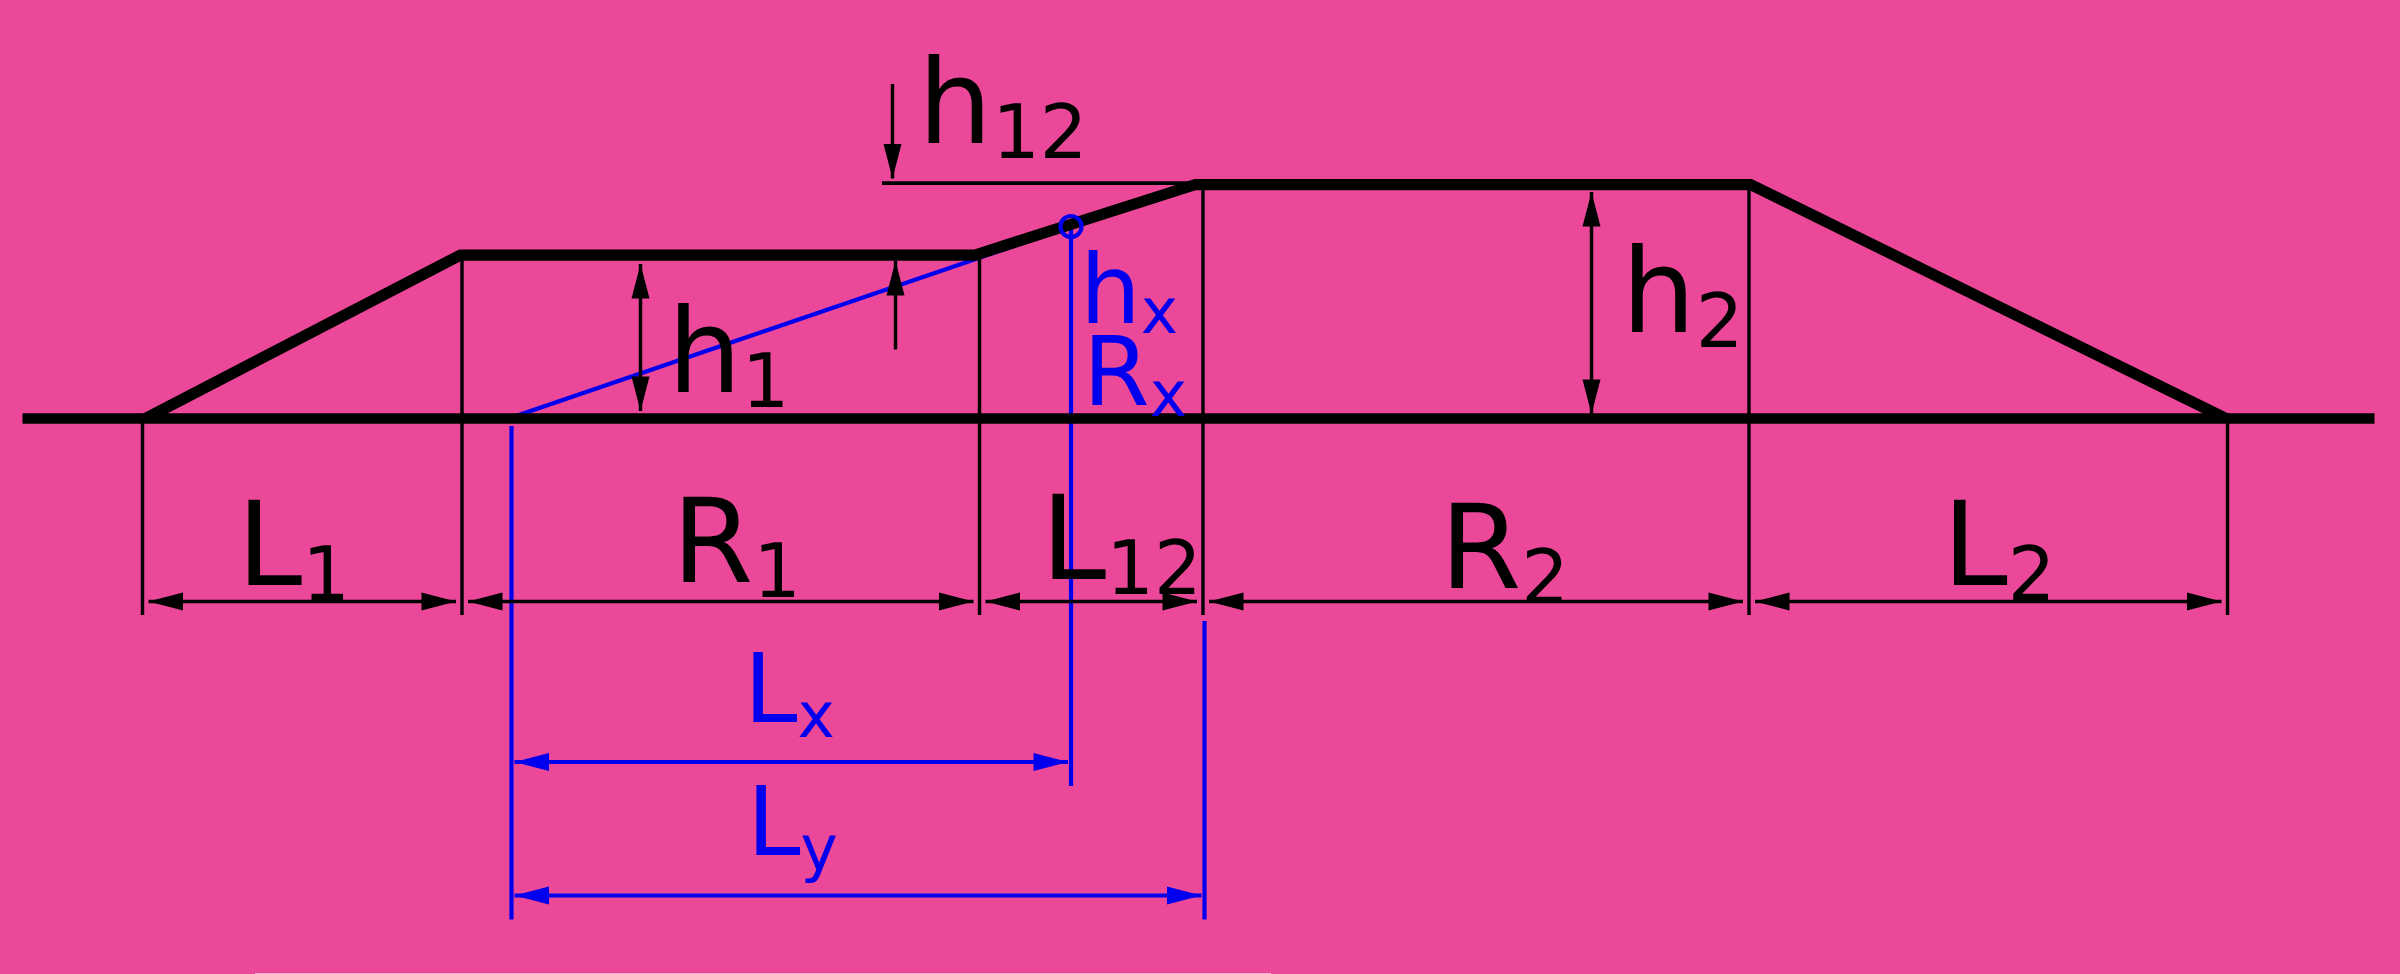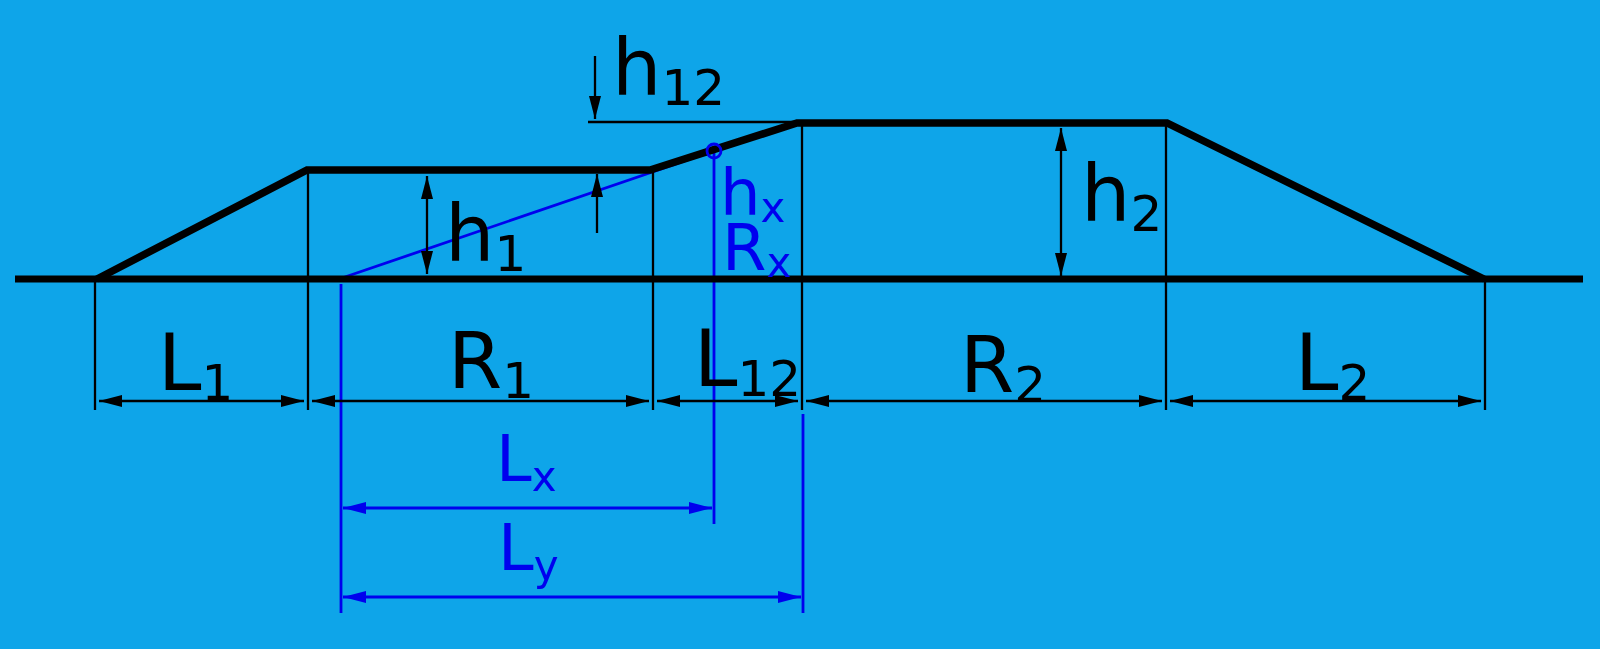--- a/index.html
+++ b/index.html
@@ -1,20 +1,20 @@
 <!DOCTYPE html>
 <html><head>
 <meta charset="utf-8">
 <style>
   html, body { margin: 0; padding: 0; background: #ffffff; }
   .stage {
     position: relative;
     width: 1600px;
     height: 649px;
-    background: #0ea5e9;
+    background: #ec4899;
     overflow: hidden;
     font-family: "DejaVu Sans", sans-serif;
   }
   svg { display: block; }
 
   
   .stroke-thick { stroke: #000000; stroke-width: 7.5; fill: none; stroke-linejoin: miter; }
   .stroke-base  { stroke: #000000; stroke-width: 7;   fill: none; }
   .stroke-thin  { stroke: #000000; stroke-width: 2.3; fill: none; }
   .stroke-ref   { stroke: #000000; stroke-width: 2.5; fill: none; }

